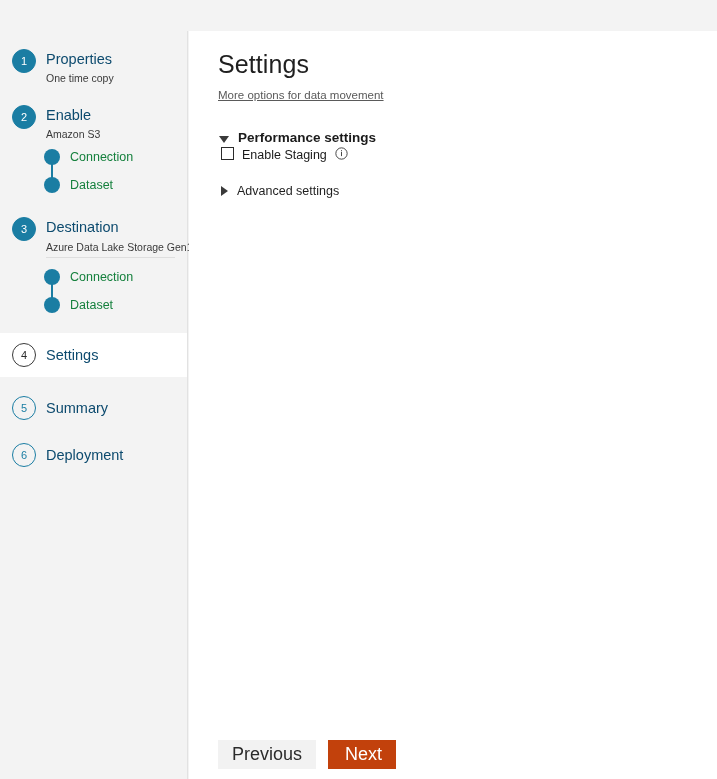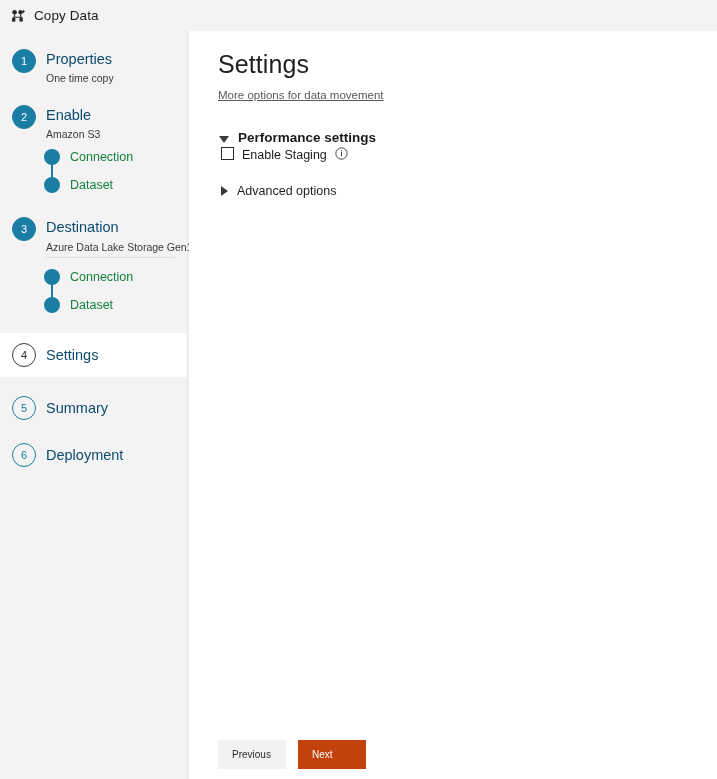--- a/index.html
+++ b/index.html
@@ -266,56 +266,45 @@
   .footer {
     position: absolute;
     left: 29px;
     top: 709px;
     display: flex;
     align-items: center;
   }
   .btn {
     height: 29px;
     min-width: 68px;
-    font-size: 10px;
+    font-size: 18px;
     font-family: "Liberation Sans", sans-serif;
     border: none;
     cursor: pointer;
     padding: 0 14px;
     box-sizing: border-box;
     line-height: 29px;
-    text-align: left;
+    text-align: right;
   }
   .btn-secondary {
     background: #f2f2f2;
     color: #2b2b2b;
   }
   .btn-primary {
     background: #c2410c;
     color: #ffffff;
     margin-left: 12px;
     min-width: 68px;
   }
 </style>
 </head>
 <body>
 
 <div id="app">
 
-  <div class="topbar">
-    <svg class="topbar-icon" viewBox="0 0 16 16">
-      <circle cx="3.6" cy="4.2" r="2.3" fill="#2b2b2b"></circle>
-      <circle cx="9.6" cy="4.2" r="2.3" fill="#2b2b2b"></circle>
-      <path d="M3.6 6.3 L3.6 9.2 M9.6 6.3 L9.6 9.2 M1.6 9.2 L11.6 9.2" stroke="#2b2b2b" stroke-width="1.1" fill="none"></path>
-      <rect x="1.0" y="10.0" width="3.4" height="3.6" fill="#2b2b2b"></rect>
-      <rect x="8.4" y="10.0" width="3.4" height="3.6" fill="#2b2b2b"></rect>
-      <path d="M12.6 1.4 L13.2 2.9 L14.7 3.5 L13.2 4.1 L12.6 5.6 L12.0 4.1 L10.5 3.5 L12.0 2.9 Z" fill="#2b2b2b"></path>
-    </svg>
-    <span class="topbar-title">Copy Data</span>
-  </div>
 
   <div class="sidebar">
 
     <div class="step" style="margin-top:17px;">
       <div class="step-circle filled">1</div>
       <div class="step-text">
         <div class="step-title">Properties</div>
         <div class="step-sub">One time copy</div>
       </div>
     </div>
@@ -399,21 +388,21 @@
           <svg class="info-icon" viewBox="0 0 14 14">
             <circle cx="7" cy="7" r="6.1" fill="none" stroke="#3a3a3a" stroke-width="1"></circle>
             <rect x="6.5" y="5.4" width="1" height="4.4" fill="#3a3a3a"></rect>
             <rect x="6.5" y="3.4" width="1" height="1.2" fill="#3a3a3a"></rect>
           </svg>
         </div>
       </div>
 
       <div class="section-header advanced-row">
         <span class="tri right"></span>
-        <span class="section-title normal">Advanced options</span>
+        <span class="section-title normal">Advanced settings</span>
       </div>
 
     </div>
 
     <div class="footer">
       <button class="btn btn-secondary">Previous</button>
       <button class="btn btn-primary">Next</button>
     </div>
   </div>
 

